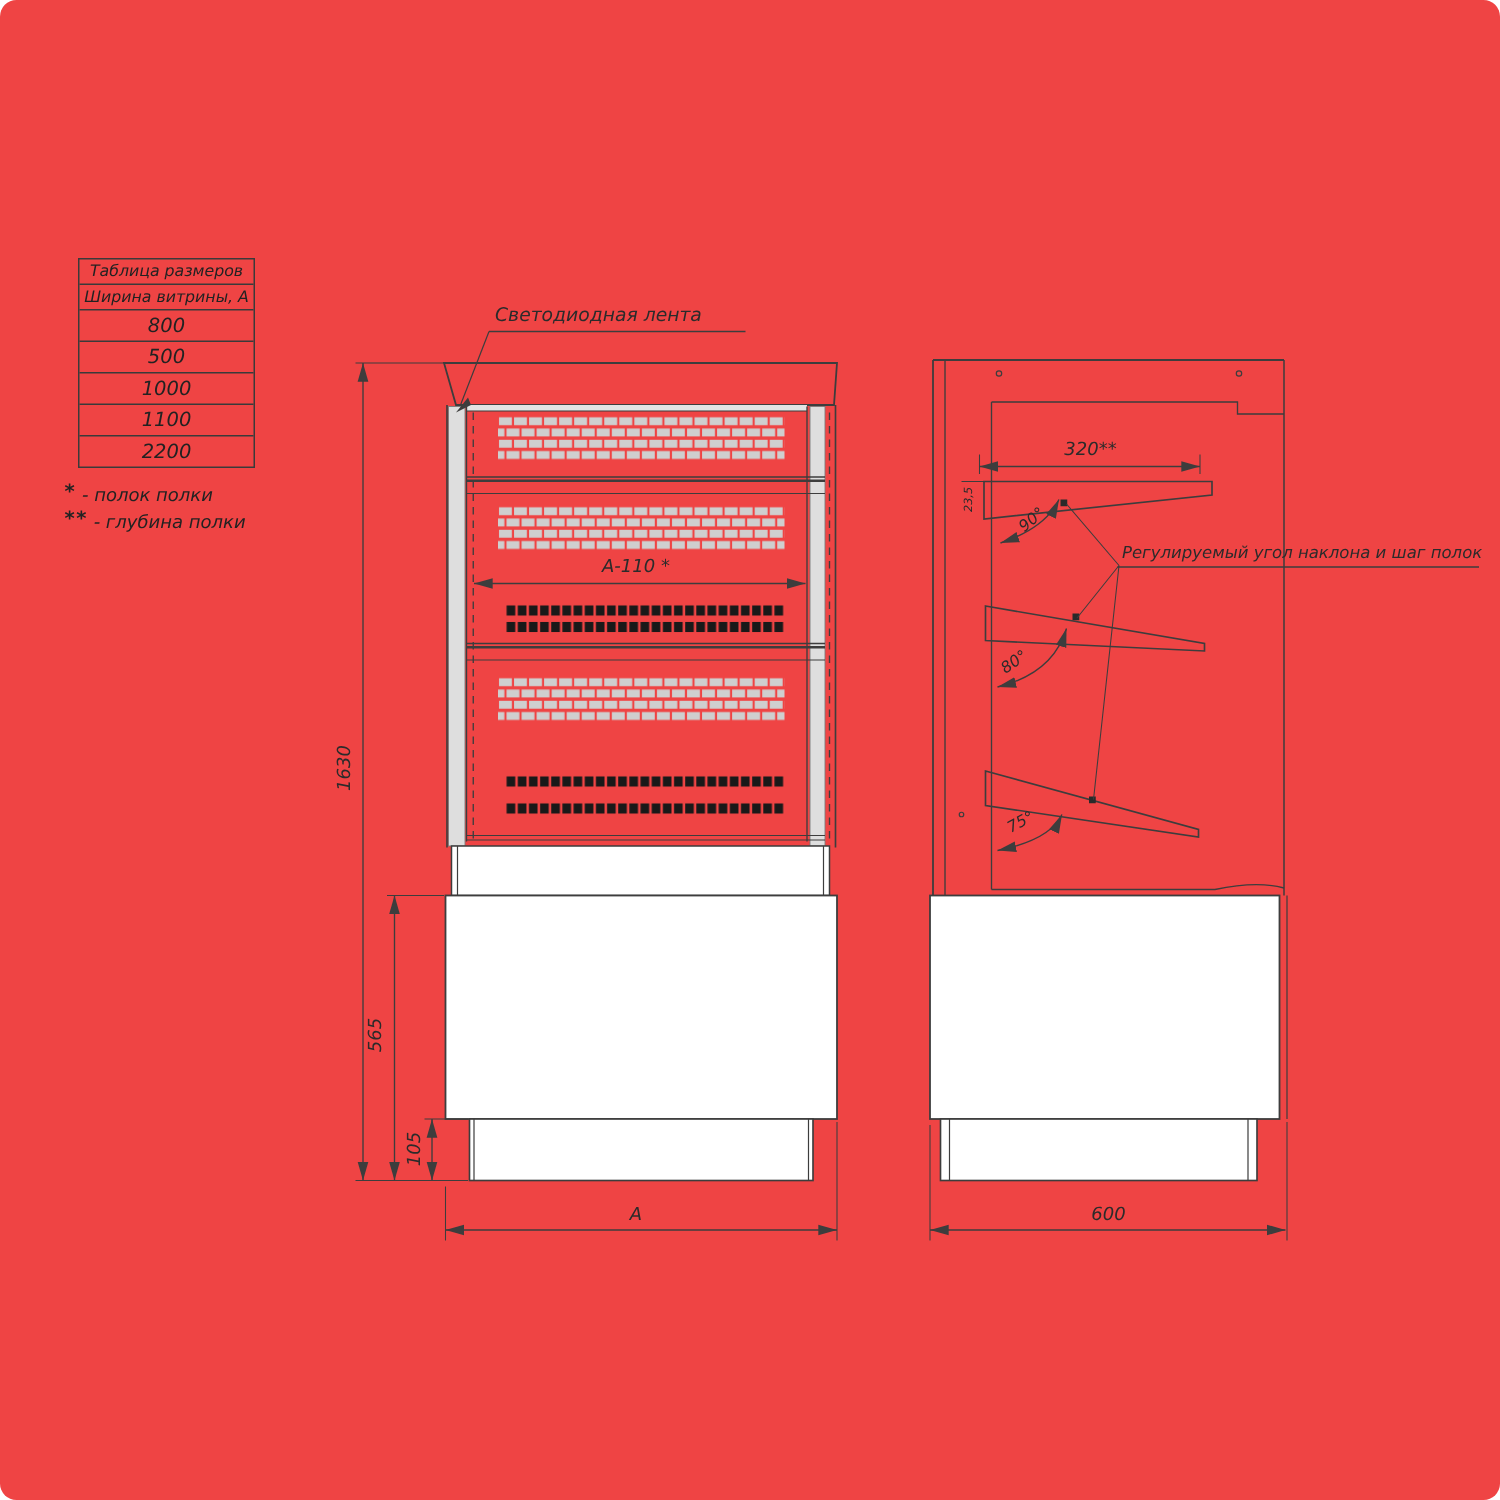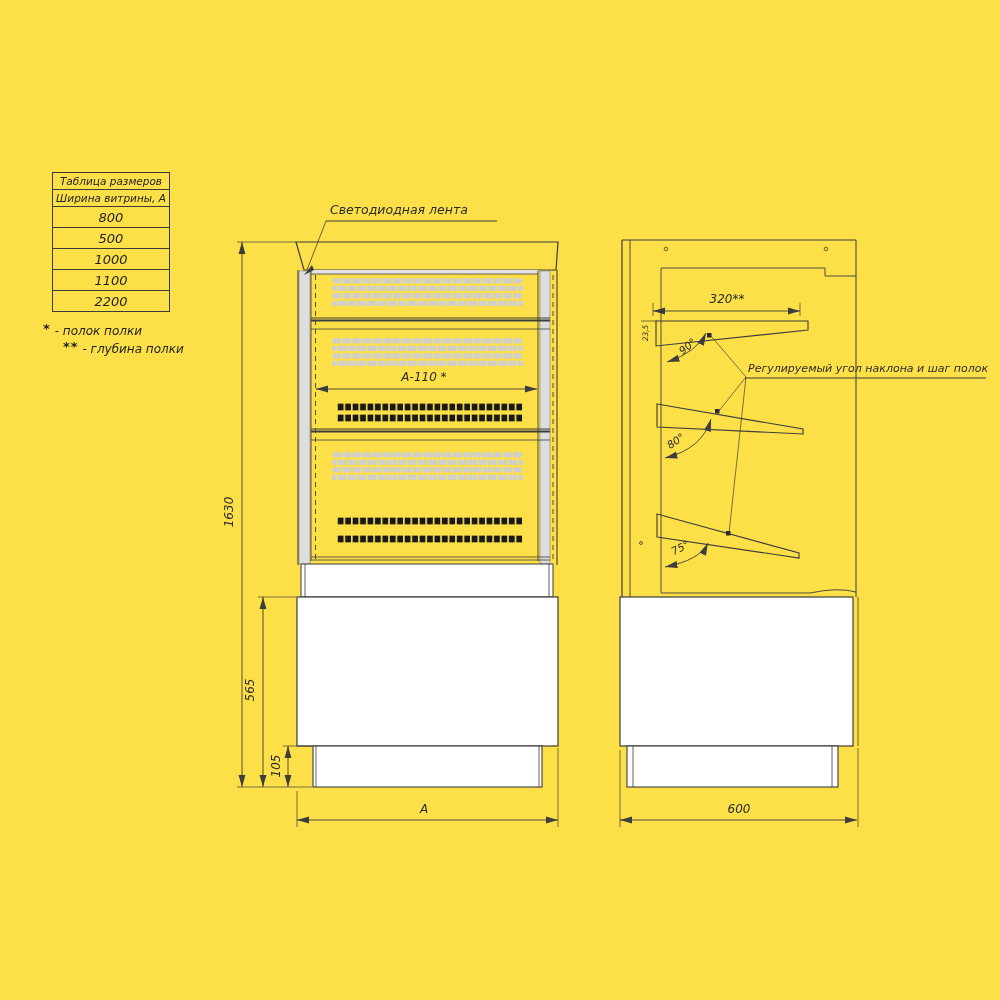--- a/index.html
+++ b/index.html
@@ -1,17 +1,17 @@
 <!DOCTYPE html>
 <html><head>
 <meta charset="utf-8">
 <style>
   html,body{margin:0;padding:0;background:#fff;}
-  #canvas{position:relative;width:1000px;height:1000px;background:#fde047;overflow:hidden;
-          font-family:"DejaVu Sans",sans-serif;color:#222;}
+  #canvas{position:relative;width:1000px;height:1000px;background:#ef4444;overflow:hidden;
+          font-family:"DejaVu Sans",sans-serif;color:#222;border-radius:11px;}
   
   #size-table{position:absolute;left:52px;top:172px;width:118px;border:1.4px solid #3a3a3a;
               box-sizing:border-box;font-style:italic;font-size:10.5px;text-align:center;}
   #size-table .trow{border-bottom:1px solid #3a3a3a;display:flex;align-items:center;justify-content:center;}
   #size-table .trow:last-child{border-bottom:none;}
   #size-table .hrow{height:16px;}
   #size-table .drow{height:20px;font-size:13px;text-align:right;}
   
   .fnote{position:absolute;left:43px;font-size:12px;font-style:italic;color:#222;white-space:nowrap;}
   .fnote .mark{font-style:normal;font-weight:bold;font-size:13px;vertical-align:2px;letter-spacing:1px;}
@@ -35,21 +35,21 @@
     <div class="trow drow">500</div>
     <div class="trow drow">1000</div>
     <div class="trow drow">1100</div>
     <div class="trow drow">2200</div>
   </div>
 
   <div class="fnote" style="top:321px;">
     <span class="mark">*</span>
     <span>- полок полки</span>
   </div>
-  <div class="fnote" style="top:339px;margin-left:20px;">
+  <div class="fnote" style="top:339px;">
     <span class="mark">**</span>
     <span>- глубина полки</span>
   </div>
 
   <svg id="dwg" width="1000" height="1000" viewBox="0 0 1000 1000">
     <defs>
       <marker id="arw" viewBox="0 0 12 8" refX="11.5" refY="4" markerWidth="13" markerHeight="9" orient="auto-start-reverse" markerUnits="userSpaceOnUse">
         <path d="M11.5,4 L0,0.7 L0,7.3 Z" fill="#3d3d3d"></path>
       </marker>
       <pattern id="perfL" patternUnits="objectBoundingBox" patternContentUnits="objectBoundingBox" width="0.0525" height="0.5">

